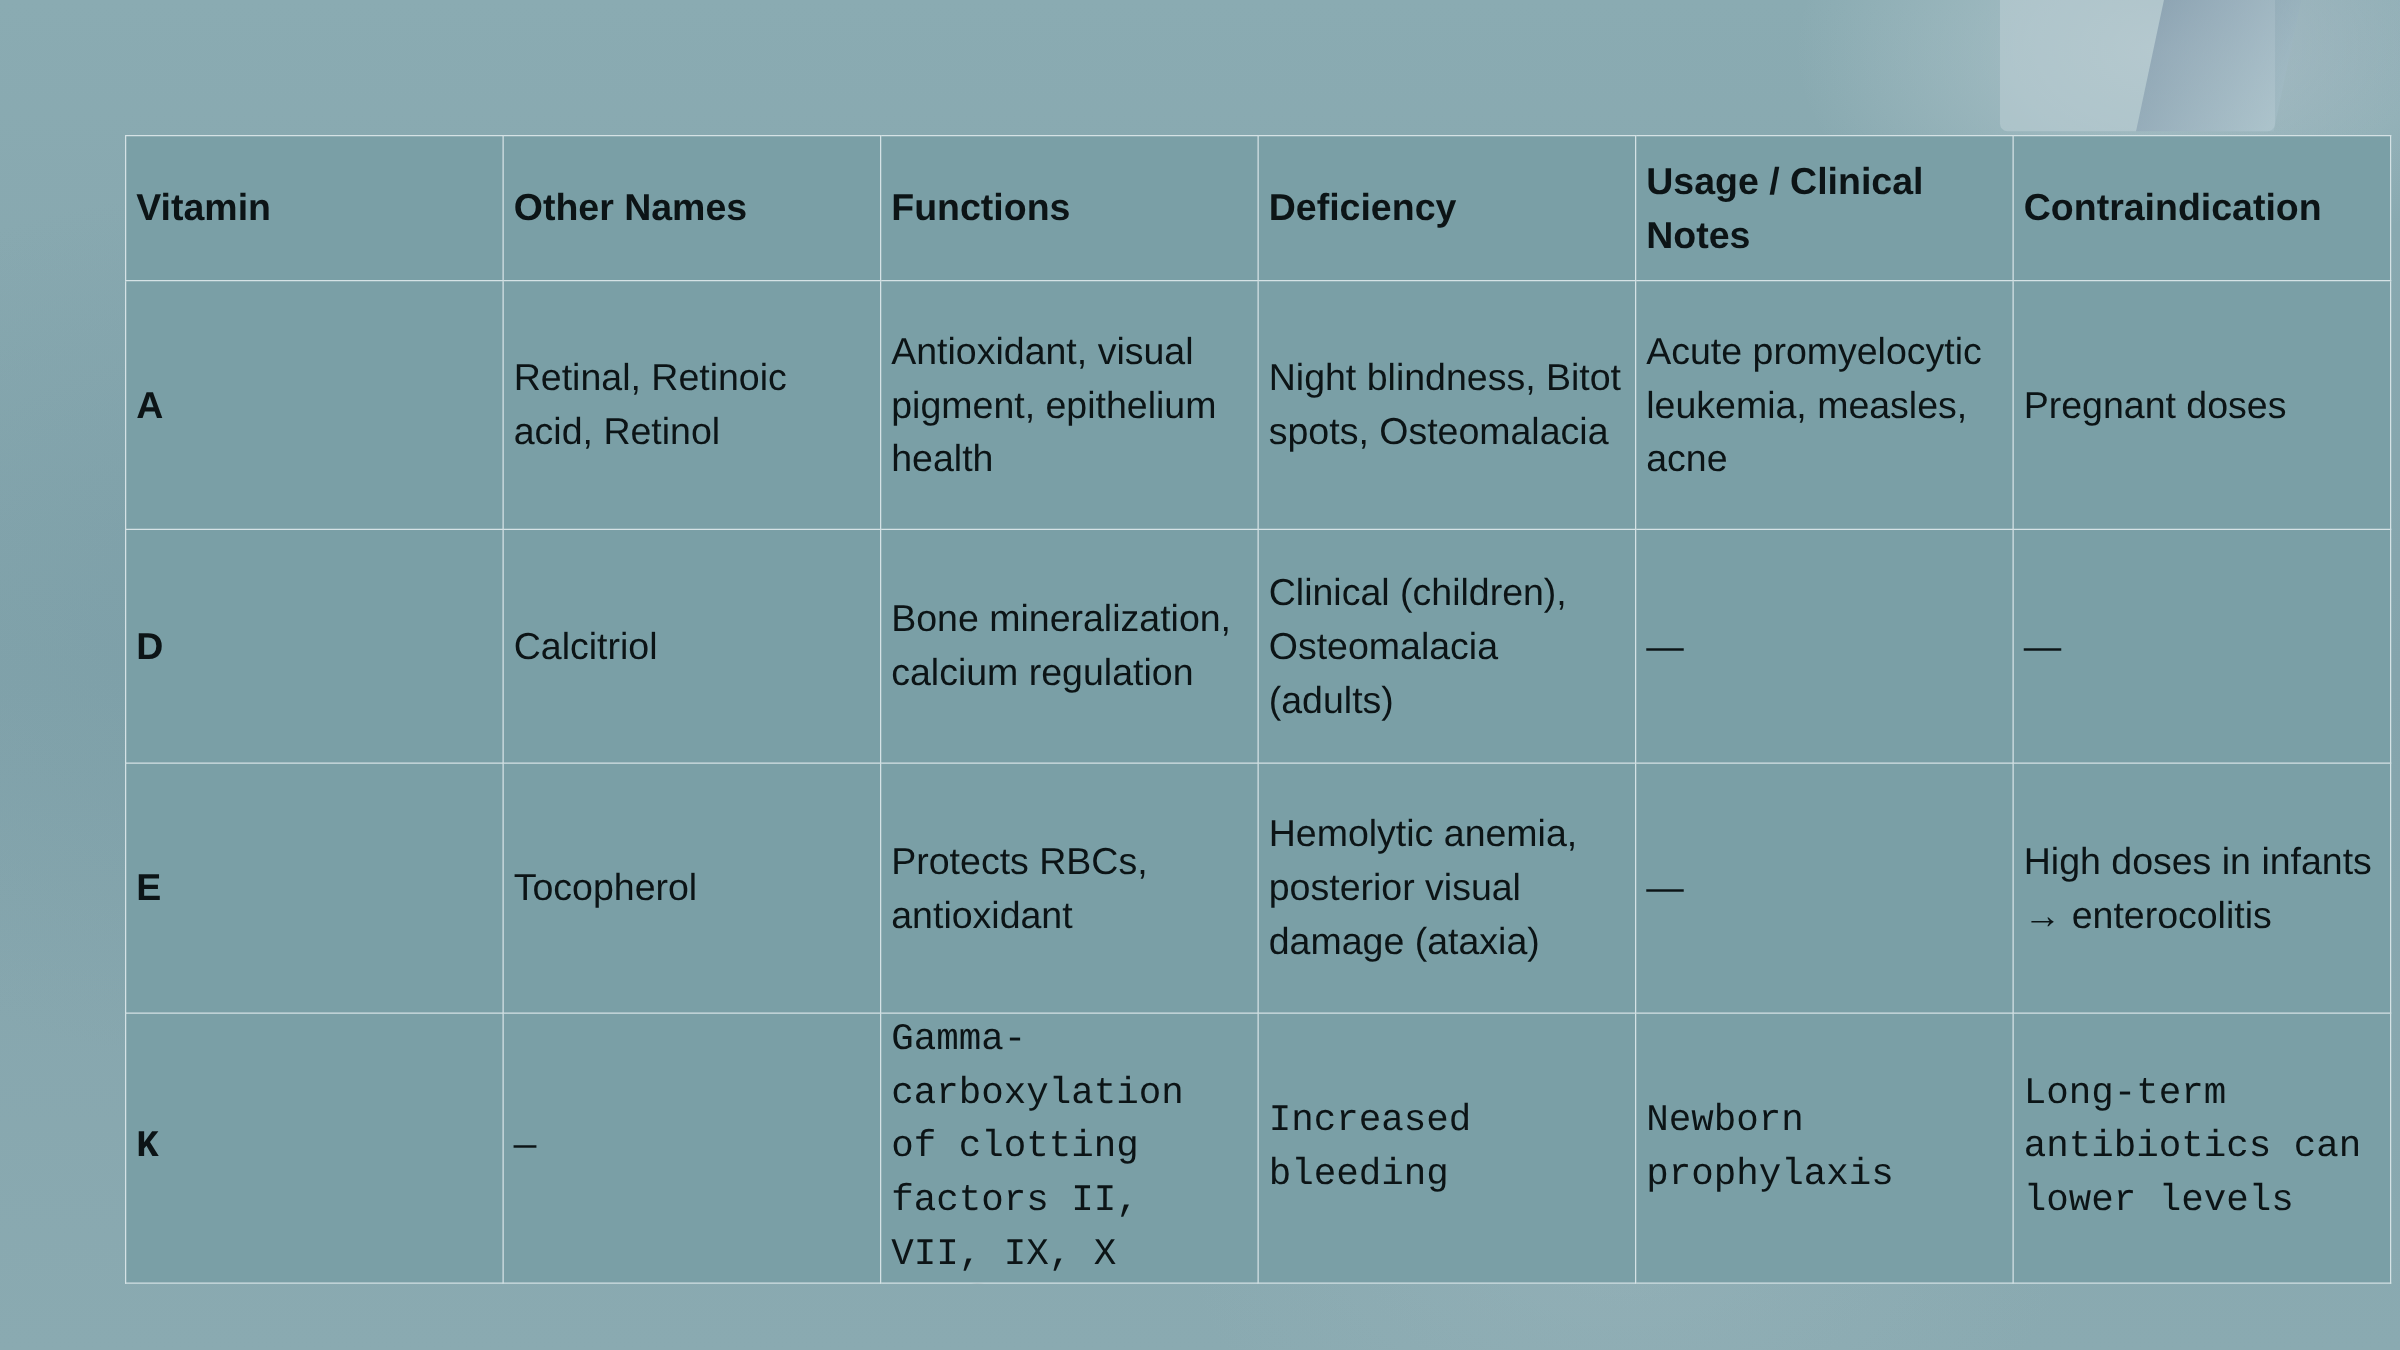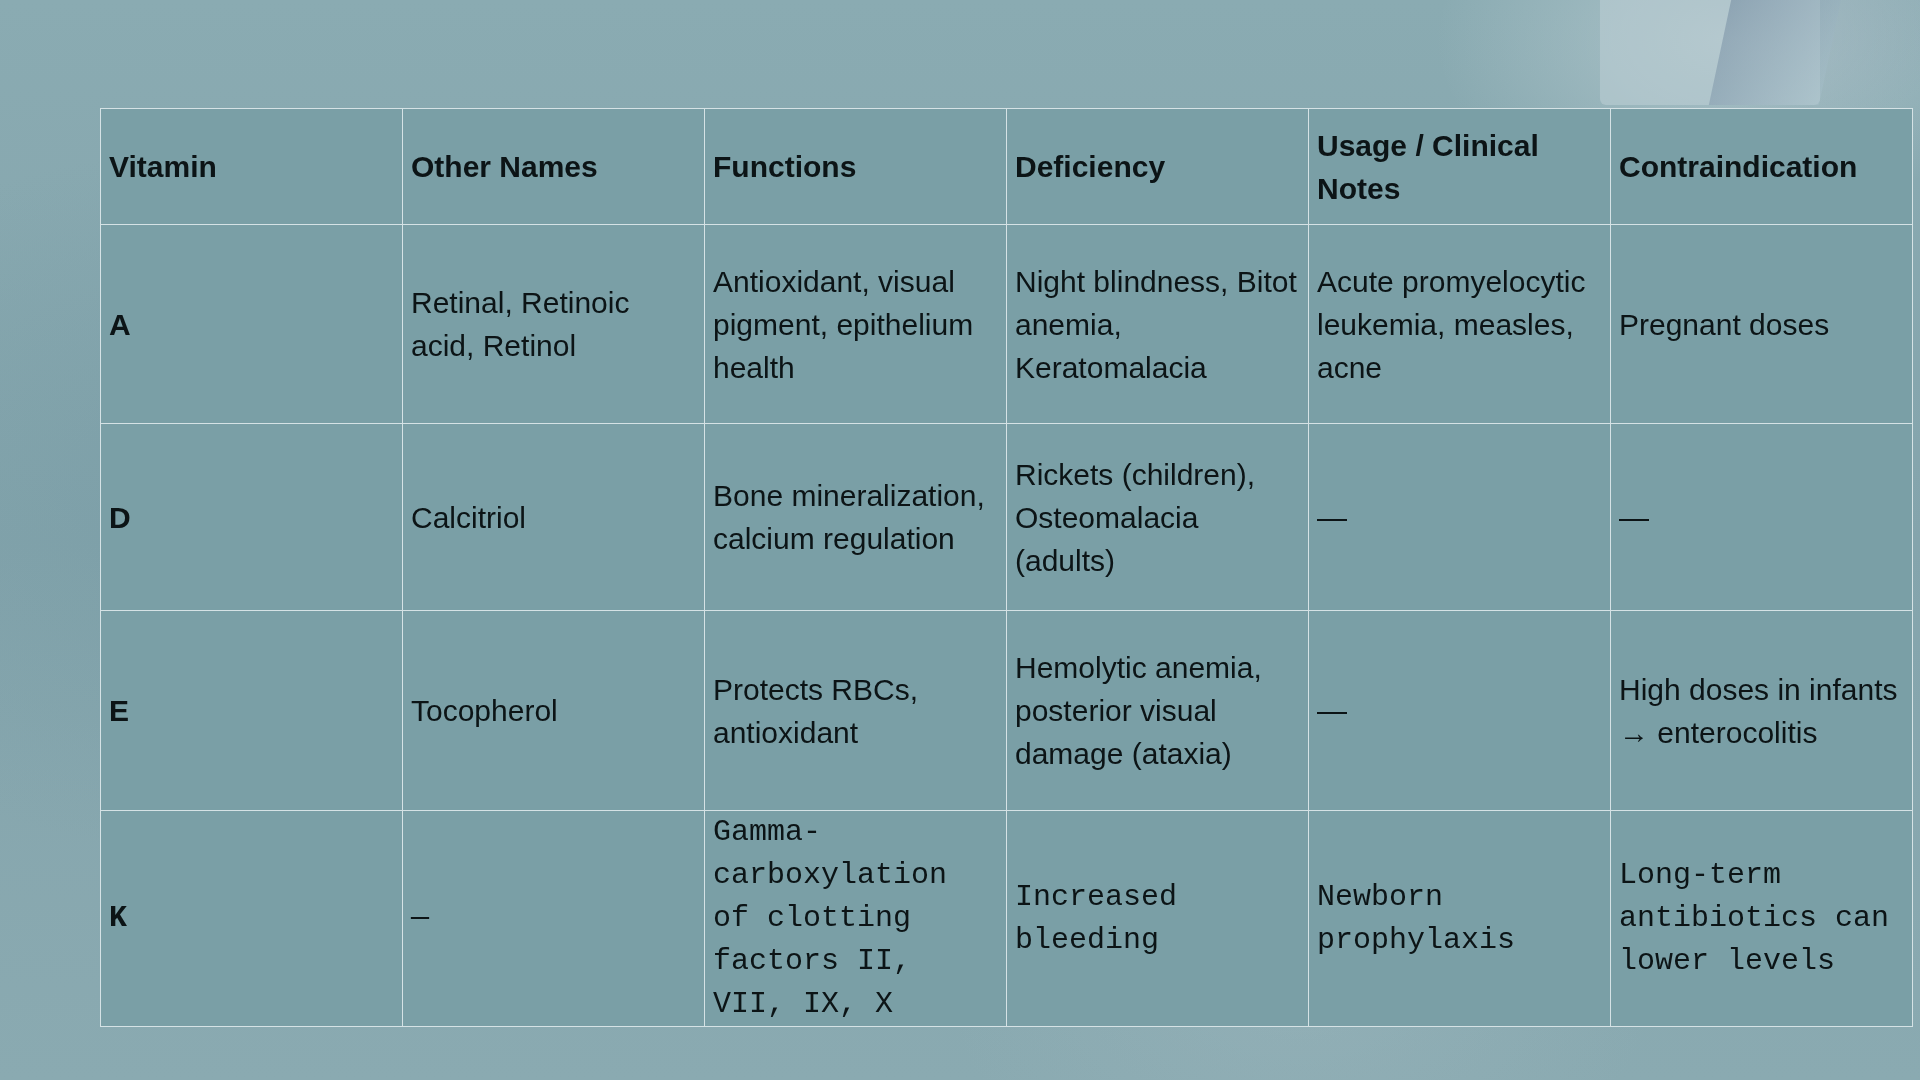--- a/index.html
+++ b/index.html
@@ -98,29 +98,29 @@
         <th style="width:285px">Deficiency</th>
         <th style="width:285px">Usage / Clinical Notes</th>
         <th style="width:285px">Contraindication</th>
       </tr>
     </thead>
     <tbody>
       <tr class="row-a">
         <td class="vit">A</td>
         <td>Retinal, Retinoic acid, Retinol</td>
         <td>Antioxidant, visual pigment, epithelium health</td>
-        <td>Night blindness, Bitot anemia, Keratomalacia</td>
+        <td>Night blindness, Bitot spots, Osteomalacia</td>
         <td>Acute promyelocytic leukemia, measles, acne</td>
         <td>Pregnant doses</td>
       </tr>
       <tr class="row-d">
         <td class="vit">D</td>
         <td>Calcitriol</td>
         <td>Bone mineralization, calcium regulation</td>
-        <td>Rickets (children), Osteomalacia (adults)</td>
+        <td>Clinical (children), Osteomalacia (adults)</td>
         <td>—</td>
         <td>—</td>
       </tr>
       <tr class="row-e">
         <td class="vit">E</td>
         <td>Tocopherol</td>
         <td>Protects RBCs, antioxidant</td>
         <td>Hemolytic anemia, posterior visual damage (ataxia)</td>
         <td>—</td>
         <td>High doses in infants → enterocolitis</td>

